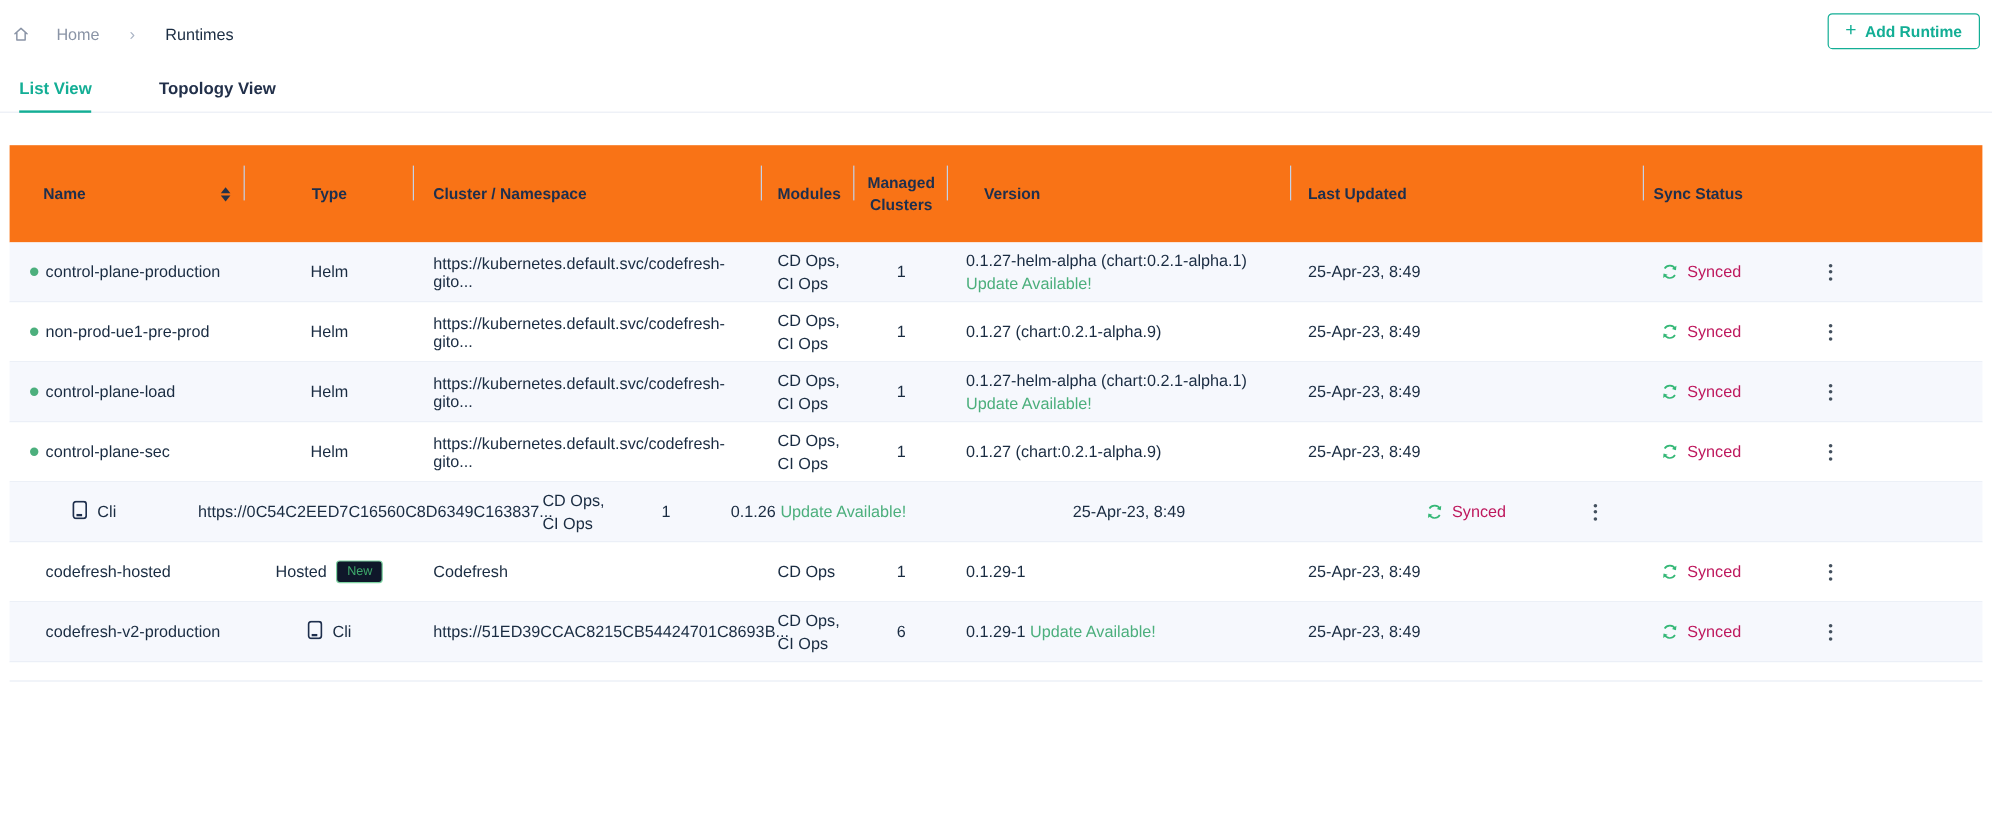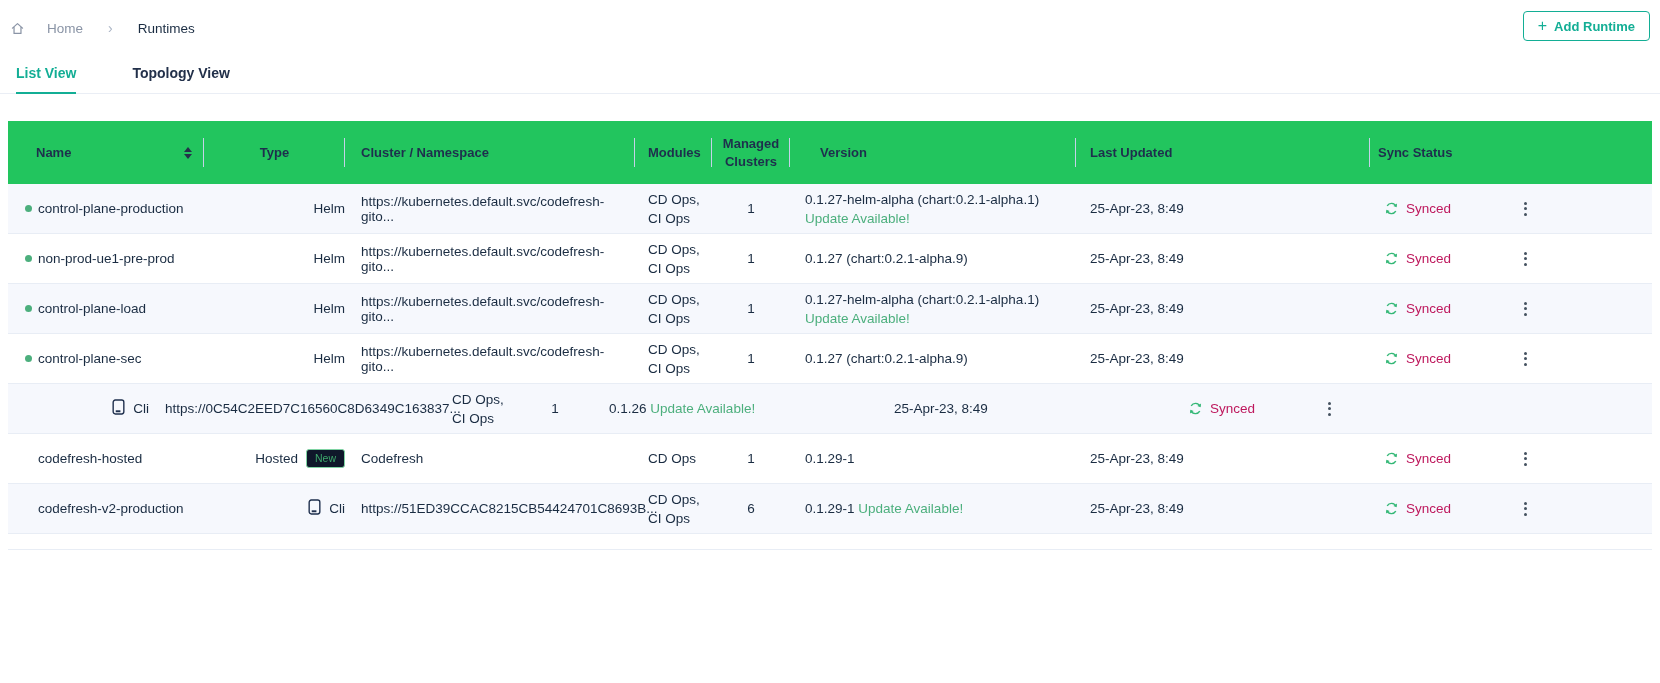--- a/index.html
+++ b/index.html
@@ -19,21 +19,21 @@
   .add-btn .plus { font-size:16px; font-weight:400; line-height:1; }
 
   
   .tabs { display:flex; gap:56px; margin-top:21px; padding-left:16px; border-bottom:1px solid #eaeef5; }
   .tab { font-size:14px; font-weight:700; padding-bottom:12px; color:#22304a; cursor:pointer; position:relative; }
   .tab.active { color:#13ae95; }
   .tab.active::after { content:""; position:absolute; left:0; right:0; bottom:-1px; height:2px; background:#13ae95; }
 
   
   .table { margin:27px 8px 0 8px; }
-  .thead { display:flex; background:#22c55e; height:63px; align-items:stretch; }
+  .thead { display:flex; background:#f97316; height:81px; align-items:stretch; }
   .th { display:flex; align-items:center; font-size:13px; font-weight:700; color:#1e2f4d; position:relative; }
   .th.divider::after { content:""; position:absolute; right:0; top:17px; height:29px; width:1px; background:#c4d2e8; }
 
   .col-name    { width:196px; }
   .col-type    { width:141px; }
   .col-cluster { width:290px; }
   .col-modules { width:77px; }
   .col-managed { width:78px; }
   .col-version { width:286px; }
   .col-updated { width:294px; }
@@ -53,21 +53,21 @@
   .th.col-updated { padding-left:14px; }
   .th.col-sync { padding-left:8px; }
 
   .trow { display:flex; height:50px; align-items:stretch; border-bottom:1px solid #e8edf5; background:#fff; cursor:pointer; }
   .trow:nth-child(odd) { background:#f6f8fd; }
   .cell { display:flex; align-items:center; font-size:13.5px; color:#1a2c42; }
 
   .cell.col-name { position:relative; padding-left:30px; }
   .dot { position:absolute; left:17px; top:50%; margin-top:-3.5px; width:7px; height:7px; border-radius:50%; background:#4caf7d; }
 
-  .cell.col-type { justify-content:flex-end; gap:8px; }
+  .cell.col-type { justify-content:center; gap:8px; }
   .new-badge { background:#0f172a; border:1px solid #7ed3a2; color:#3ea86b; font-size:10.5px;
     padding:3px 8px; border-radius:3px; line-height:1; }
 
   .cell.col-cluster { padding-left:16px; }
   .cell.col-modules { padding-left:13px; }
   .modules-wrap { line-height:19px; }
   .cell.col-managed { justify-content:center; }
   .cell.col-version { padding-left:15px; padding-right:10px; }
   .version-wrap { line-height:19px; }
   .upd-link { color:#4caf7d; cursor:pointer; }

